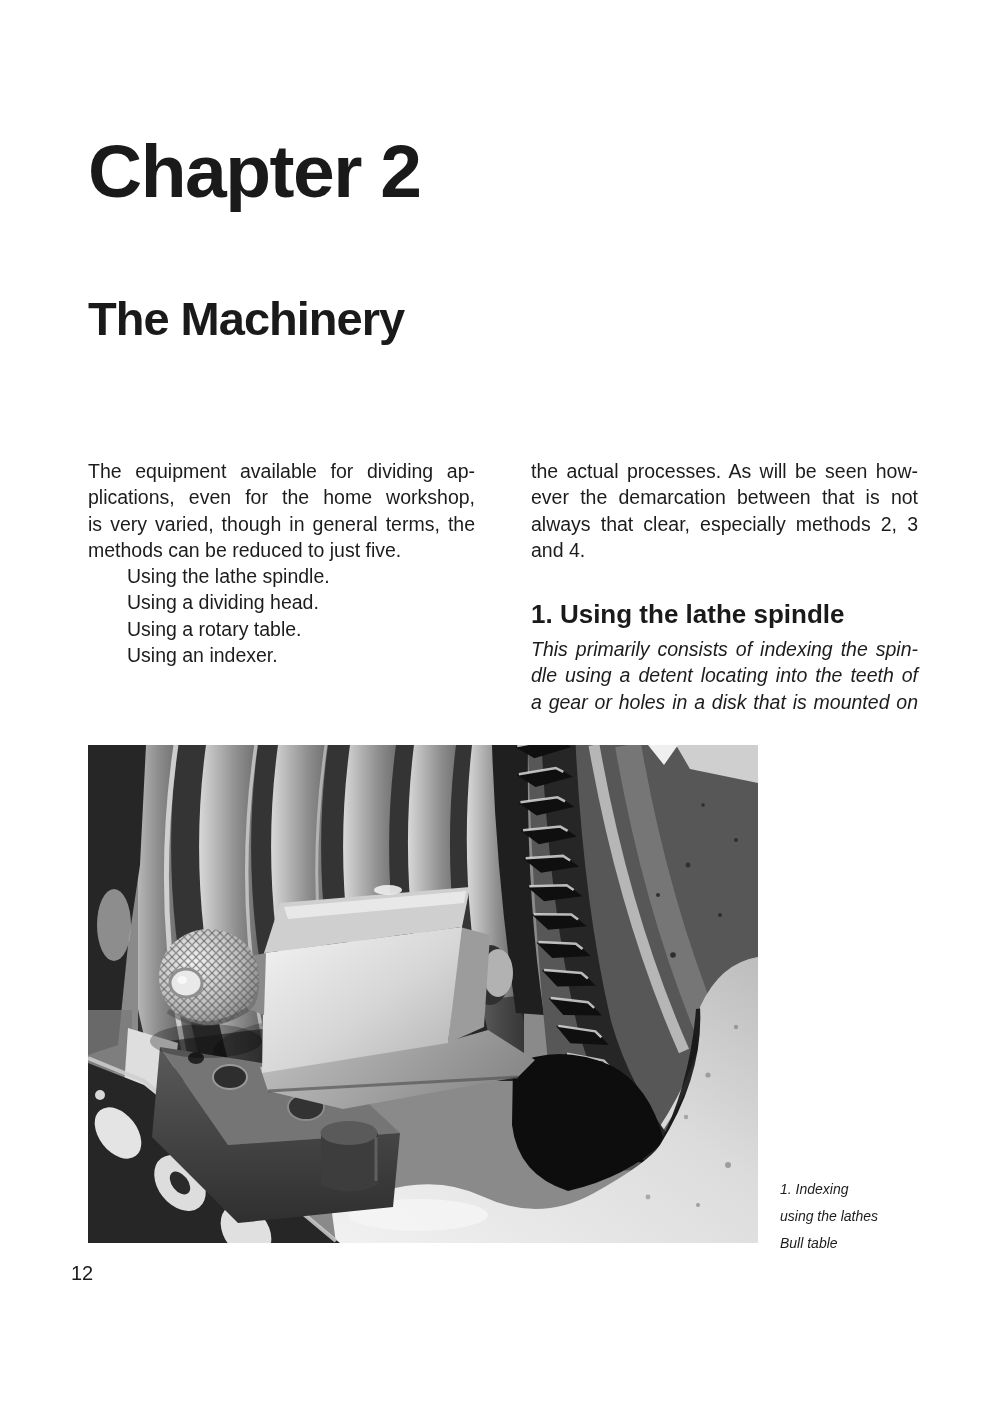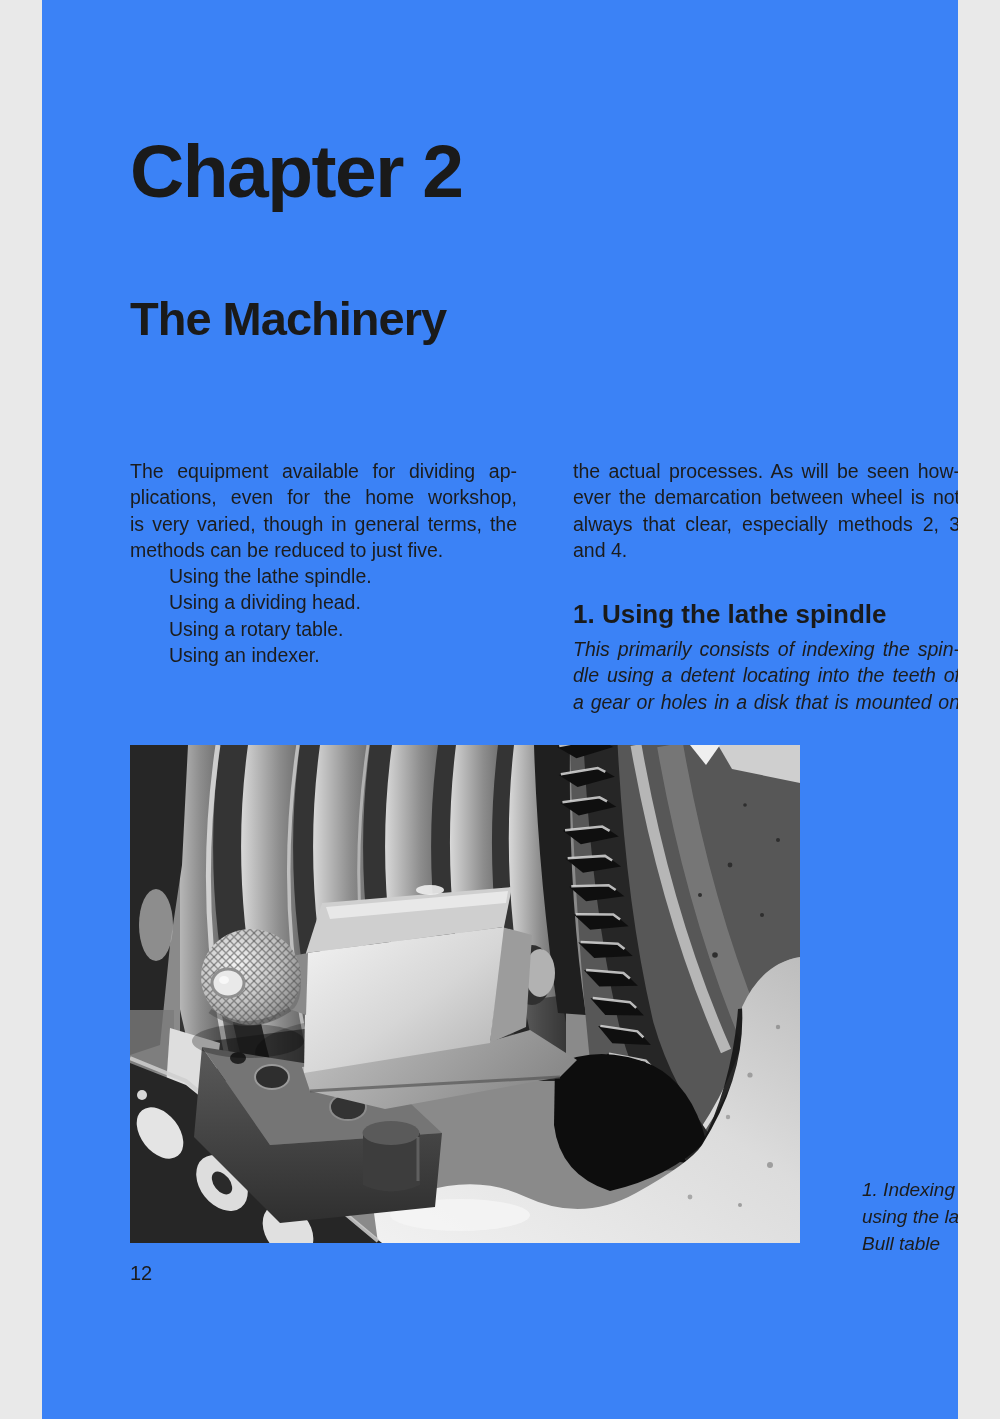--- a/index.html
+++ b/index.html
@@ -1,20 +1,20 @@
 <!DOCTYPE html>
 <html><head>
 <meta charset="utf-8">
 <style>
   html,body { margin:0; padding:0; background:#e9e9e9; }
   .page {
     position:relative;
-    width:916px; height:1419px;
+    width:1000px; height:1419px;
     margin:0 auto;
-    background:#3b82f6;
+    background:#ffffff;
     font-family:"Liberation Sans", sans-serif;
     color:#1b1b1b;
     overflow:hidden;
   }
   .chapter-title {
     position:absolute; left:88px; top:134px;
     font-size:75px; font-weight:bold; letter-spacing:-1.5px;
     line-height:1; color:#1a1a1a; white-space:nowrap;
   }
   .section-title {
@@ -39,24 +39,24 @@
     color:#1a1a1a; white-space:nowrap;
   }
   .para2 { margin-top:8px;font-style:italic; }
   .figure {
     position:absolute; left:88px; top:745px;
     width:670px; height:498px;
   }
   .figure svg { display:block; width:670px; height:498px; }
   .caption {
     position:absolute; left:780px; top:1176px; width:170px;
-    font-size:19px; font-style:italic; line-height:27px; color:#1c1c1c;margin-left:40px;
+    font-size:14px; font-style:italic; line-height:27px; color:#1c1c1c;
   }
   .page-number {
-    position:absolute; left:88px; top:1262px;
+    position:absolute; left:71px; top:1262px;
     font-size:20px; color:#1c1c1c;
   }
 </style>
 </head>
 <body>
 
 <div class="page">
 
   <div class="chapter-title">Chapter 2</div>
   <div class="section-title">The Machinery</div>
@@ -67,21 +67,21 @@
       <div class="ln jst">plications, even for the home workshop,</div>
       <div class="ln jst">is very varied, though in general terms, the</div>
       <div class="ln">methods can be reduced to just five.</div>
       <div class="ln ind">Using the lathe spindle.</div>
       <div class="ln ind">Using a dividing head.</div>
       <div class="ln ind">Using a rotary table.</div>
       <div class="ln ind">Using an indexer.</div>
     </div>
     <div class="col">
       <div class="ln jst">the actual processes. As will be seen how-</div>
-      <div class="ln jst">ever the demarcation between wheel is not</div>
+      <div class="ln jst">ever the demarcation between that is not</div>
       <div class="ln jst">always that clear, especially methods 2, 3</div>
       <div class="ln">and 4.</div>
       <div class="sub-heading">1. Using the lathe spindle</div>
       <div class="para2">
         <div class="ln jst">This primarily consists of indexing the spin-</div>
         <div class="ln jst">dle using a detent locating into the teeth of</div>
         <div class="ln jst">a gear or holes in a disk that is mounted on</div>
       </div>
     </div>
   </div>

